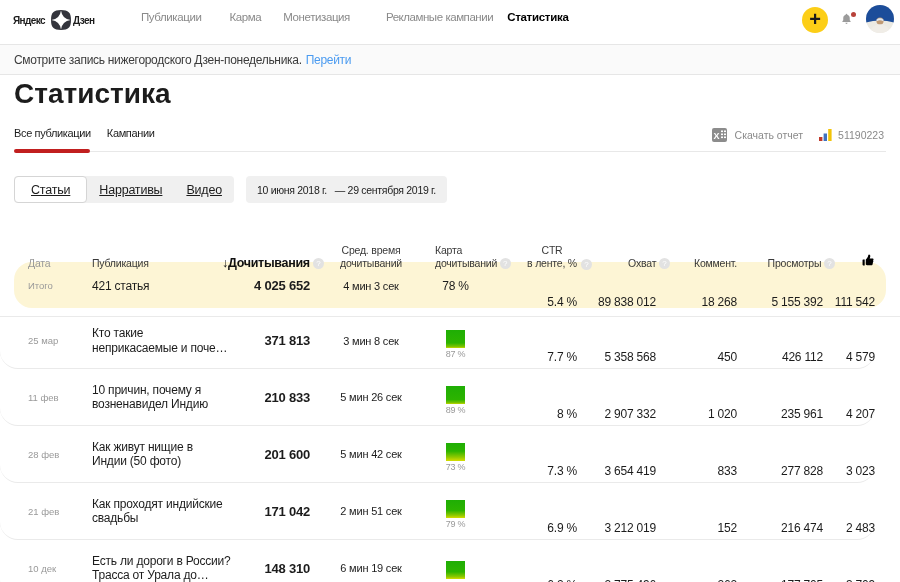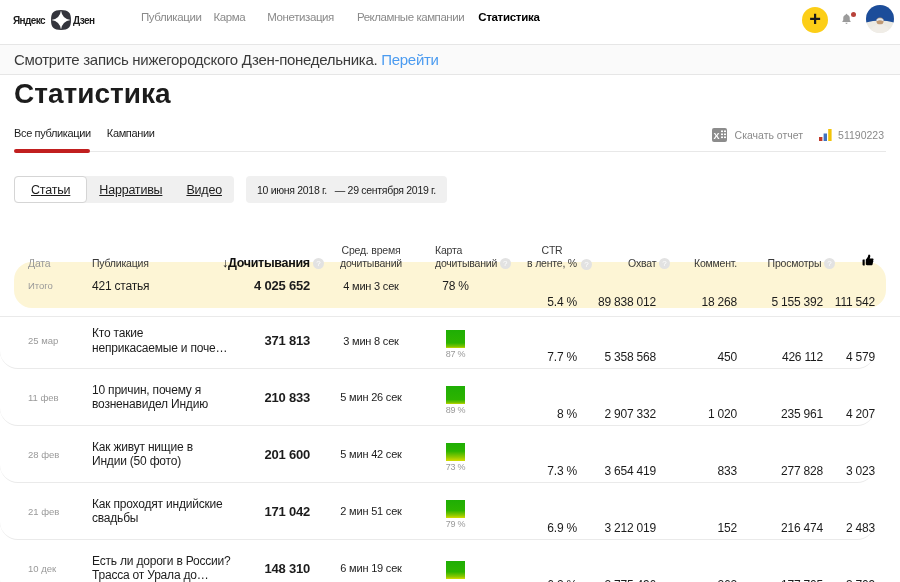--- a/index.html
+++ b/index.html
@@ -6,33 +6,33 @@
 html,body { width:900px; height:582px; overflow:hidden; background:#fff;
   font-family:"Liberation Sans", sans-serif; color:#000; }
 .page { width:900px; position:relative; }
 .top { position:relative; height:262px; }
 .abs { position:absolute; }
 
 
 .logo { left:13px; top:8px; height:24px; display:flex; align-items:center; font-size:10px; font-weight:bold; color:#1c1c1c; letter-spacing:-0.6px; }
 .logo .zicon { margin:0 2px 0 6px; position:relative; top:1px; }
 .nav { left:141px; top:11px; display:flex; font-size:11.5px; color:#8a8a8a; letter-spacing:-0.4px; }
-.nav span:nth-child(1) { margin-right:12px; }
+.nav span:nth-child(1) { margin-right:28px; }
 .nav span:nth-child(2) { margin-right:22px; }
-.nav span:nth-child(3) { margin-right:23px;text-align:right; }
+.nav span:nth-child(3) { margin-right:36px;text-align:right; }
 .nav span:nth-child(4) { margin-right:14px; letter-spacing:-0.45px; }
 .nav .act { color:#000; font-weight:bold; letter-spacing:-0.3px; }
 .plus { left:802px; top:7px; width:26px; height:26px; border-radius:50%; background:#fcce17; text-align:center; font-size:20px; font-weight:bold; color:#1a1a1a; line-height:25px; }
 .bellw { left:840px; top:11px; width:13px; height:13px; }
 .reddot { position:absolute; right:-3px; top:1px; width:5px; height:5px; border-radius:50%; background:#b8423a; }
 .ava { left:866px; top:5px; width:28px; height:28px; border-radius:50%; overflow:hidden; }
 
 
 .ann { left:0; top:44px; width:900px; height:31px; background:#fafafa; border-top:1px solid #e6e6e6; border-bottom:1px solid #e6e6e6;
-  display:flex; align-items:center; padding:0 14px; font-size:15px; letter-spacing:-0.3px; color:#3b3b3b; }
+  display:flex; align-items:center; padding:0 14px; font-size:12px; letter-spacing:-0.3px; color:#3b3b3b; }
 .ann a { color:#4b9bf0; text-decoration:none; margin-left:4px; }
 
 
 h1.abs { left:14px; top:79px; font-size:28px; font-weight:bold; color:#1c1c1c; line-height:30px; letter-spacing:0px; }
 
 
 .tabs { left:14px; top:127px; font-size:11px; letter-spacing:-0.35px; color:#1c1c1c; }
 .tabs span { margin-right:16px; }
 .redline { left:14px; top:149px; width:76px; height:4px; border-radius:2px; background:#c11f1f; }
 .grayline { left:90px; top:151px; width:796px; height:1px; background:#e8e8e8; }

